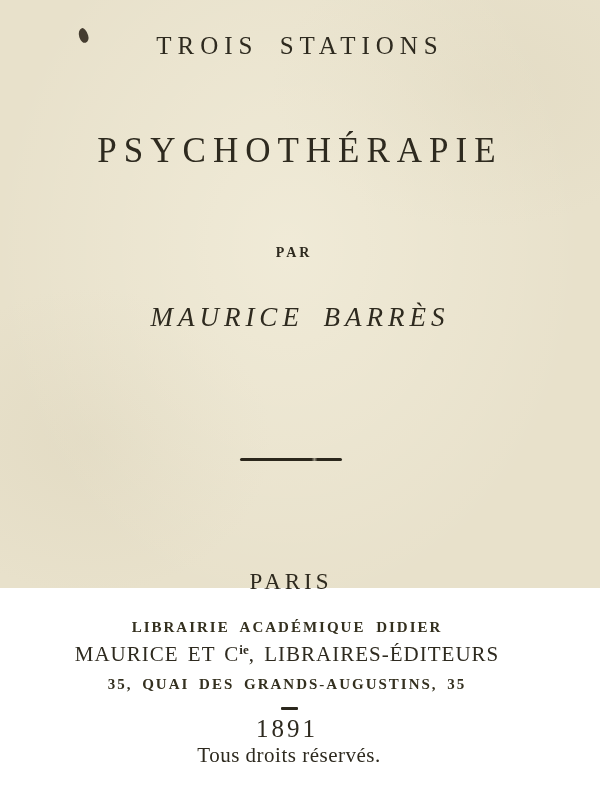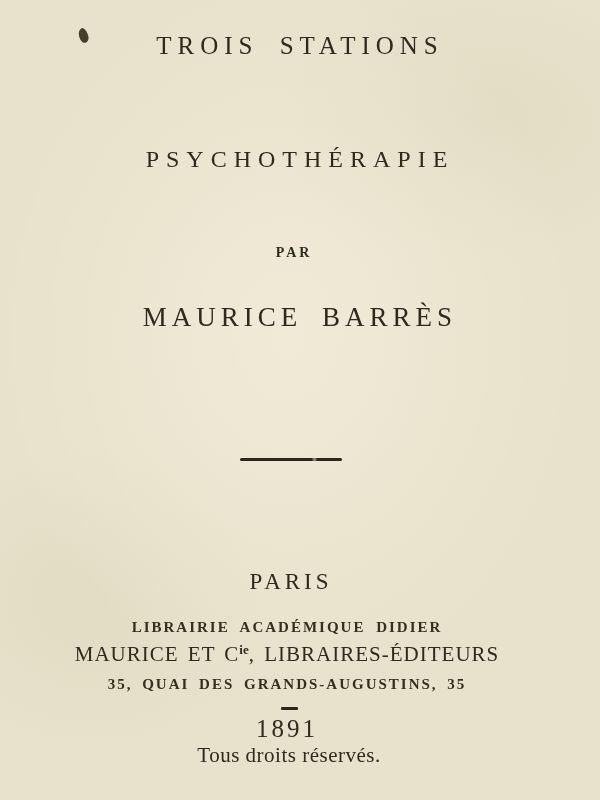--- a/index.html
+++ b/index.html
@@ -5,21 +5,21 @@
   html, body {
     margin: 0;
     padding: 0;
     width: 600px;
     height: 800px;
     overflow: hidden;
   }
   .page {
     position: relative;
     width: 600px;
-    height: 800px;
+    height: 588px;
     background-color: #e8e1cb;
     
     background-image:
       radial-gradient(ellipse 420px 520px at 48% 42%, rgba(255,252,238,0.35), rgba(255,252,238,0) 70%),
       radial-gradient(ellipse 300px 200px at 80% 15%, rgba(214,205,178,0.25), rgba(214,205,178,0) 70%),
       radial-gradient(ellipse 260px 220px at 15% 75%, rgba(212,203,176,0.25), rgba(212,203,176,0) 70%),
       radial-gradient(ellipse 700px 900px at 50% 50%, rgba(0,0,0,0) 60%, rgba(120,110,85,0.10) 100%);
     font-family: "Liberation Serif", "DejaVu Serif", serif;
     color: #2e2a1f;
   }
@@ -27,23 +27,23 @@
     position: absolute;
     left: 0;
     width: 600px;
     text-align: center;
     line-height: 1;
     white-space: nowrap;
   }
   
   .t-line1   { top: 33px;  font-size: 25px; letter-spacing: 6px;  word-spacing: 9px; }
   .t-conn    { top: 94px;  font-size: 14px; letter-spacing: 4px;  font-weight: bold; color: #35301f; }
-  .t-line2   { top: 147px; font-size: 24px; letter-spacing: 7px; text-align: center; }
+  .t-line2   { top: 133px; font-size: 35px; letter-spacing: 7px; text-align: center; }
   .b-par     { top: 246px; font-size: 14px; letter-spacing: 3px;  font-weight: bold; transform: translateX(-6px); }
-  .b-author  { top: 304px; font-size: 27px; letter-spacing: 5px;  word-spacing: 8px; }
+  .b-author  { top: 304px; font-size: 27px; letter-spacing: 5px;  word-spacing: 8px; font-style: italic; }
   
   .i-city    { top: 570px; font-size: 23px; letter-spacing: 4px;  transform: translateX(-9px); }
   .i-pub1    { top: 620px; font-size: 15px; letter-spacing: 2px;  word-spacing: 5px; font-weight: bold; color: #34301f; transform: translateX(-13px); }
   .i-pub2    { top: 643px; font-size: 21px; letter-spacing: 1px;  word-spacing: 3px; transform: translateX(-13px); }
   .i-pub2 .sup { font-size: 13px; vertical-align: 7px; letter-spacing: 0; font-weight: bold; }
   .i-addr    { top: 677px; font-size: 15px; letter-spacing: 2px;  word-spacing: 4px; font-weight: bold; color: #34301f; transform: translateX(-13px); }
   .i-year    { top: 716px; font-size: 25px; letter-spacing: 3px;  transform: translateX(-13px); }
   .i-rights  { top: 745px; font-size: 21px; letter-spacing: 0.5px; transform: translateX(-11px); }
 
   .rule {

